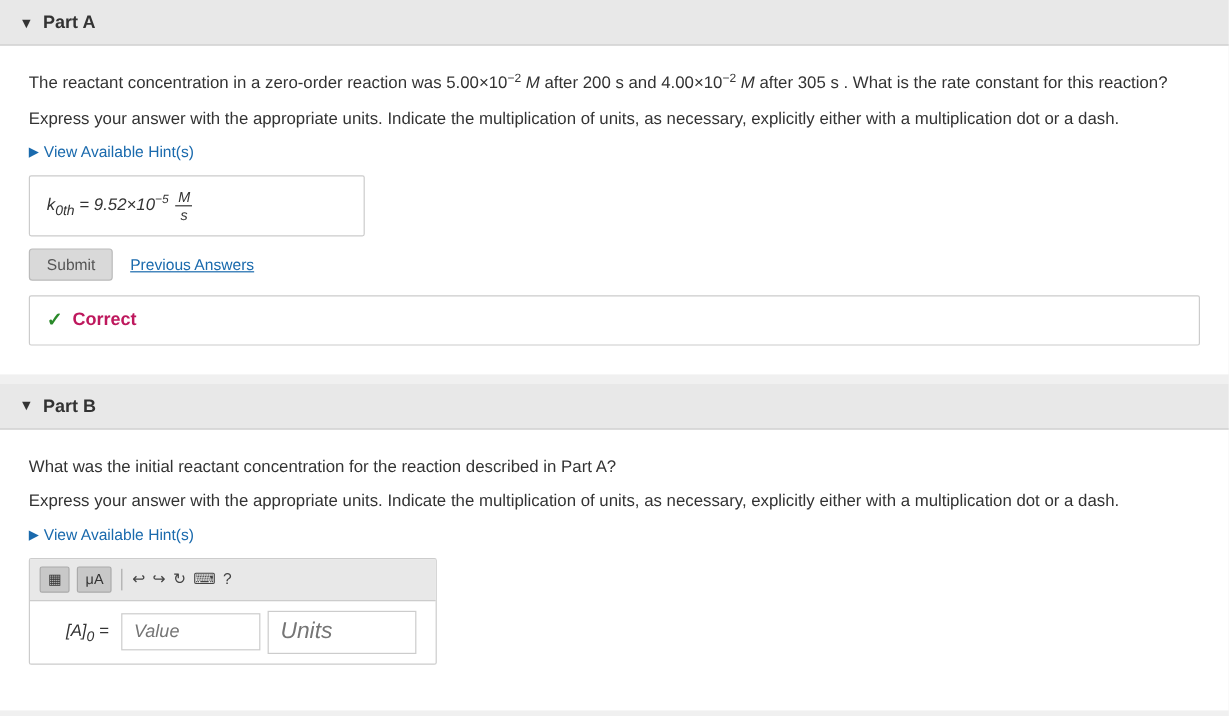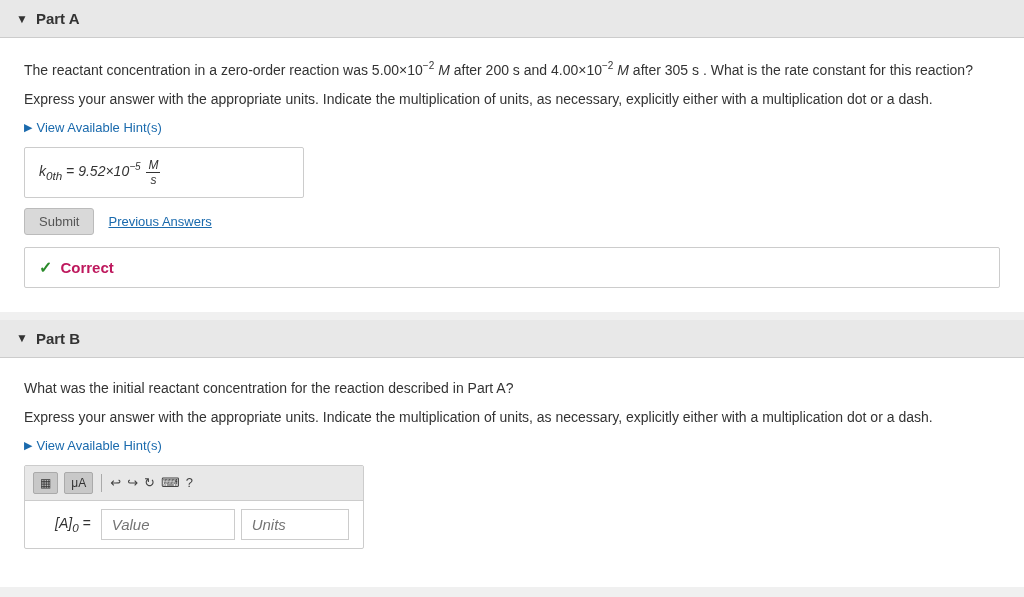--- a/index.html
+++ b/index.html
@@ -197,31 +197,31 @@
       margin-right: 4px;
       margin-left: 20px;
     }
 
     .value-input {
       border: 1px solid #ccc;
       padding: 6px 10px;
       font-size: 15px;
       font-style: italic;
       color: #a21caf;
-      width: 134px;
+      width: 116px;
       outline: none;
       background: #fff;
     }
 
     .units-input {
       border: 1px solid #ccc;
       padding: 6px 10px;
-      font-size: 15px;
+      font-size: 19px;
       color: #aaa;
-      width: 108px;
+      width: 124px;
       outline: none;
       background: #fff;
       font-style: italic;
     }
 
     sup {
       font-size: 10px;
     }
 
     .math-frac {

